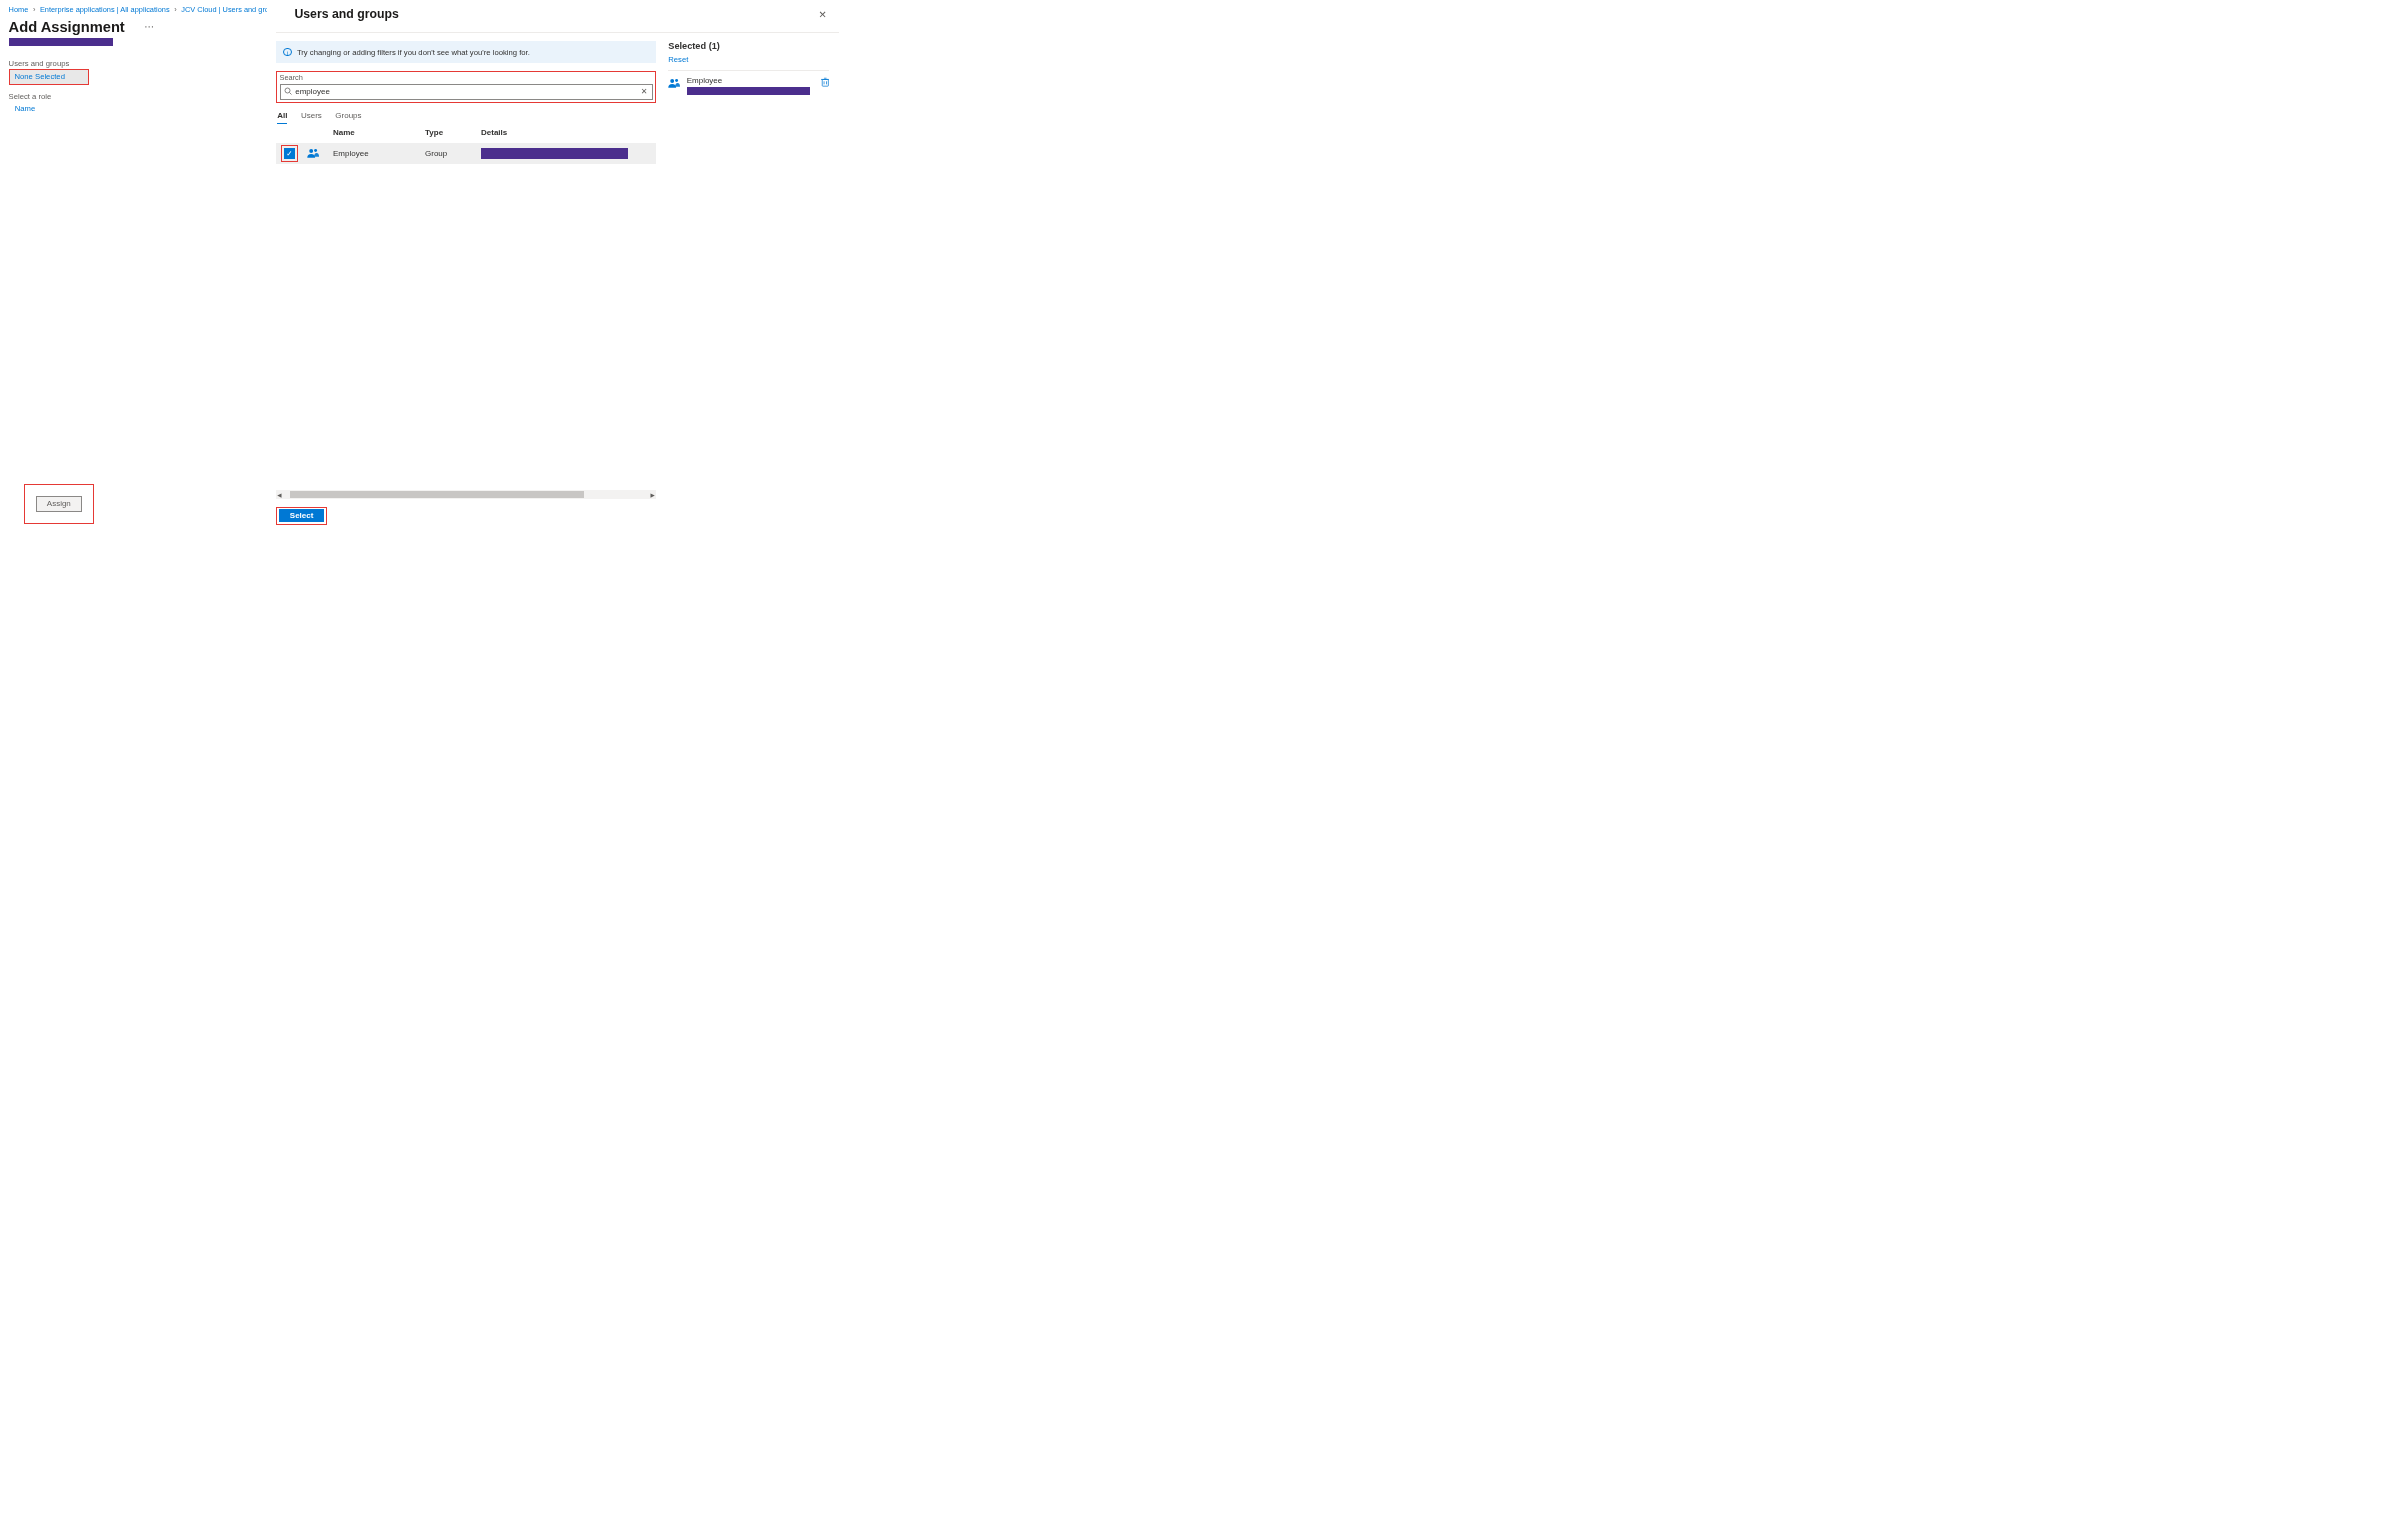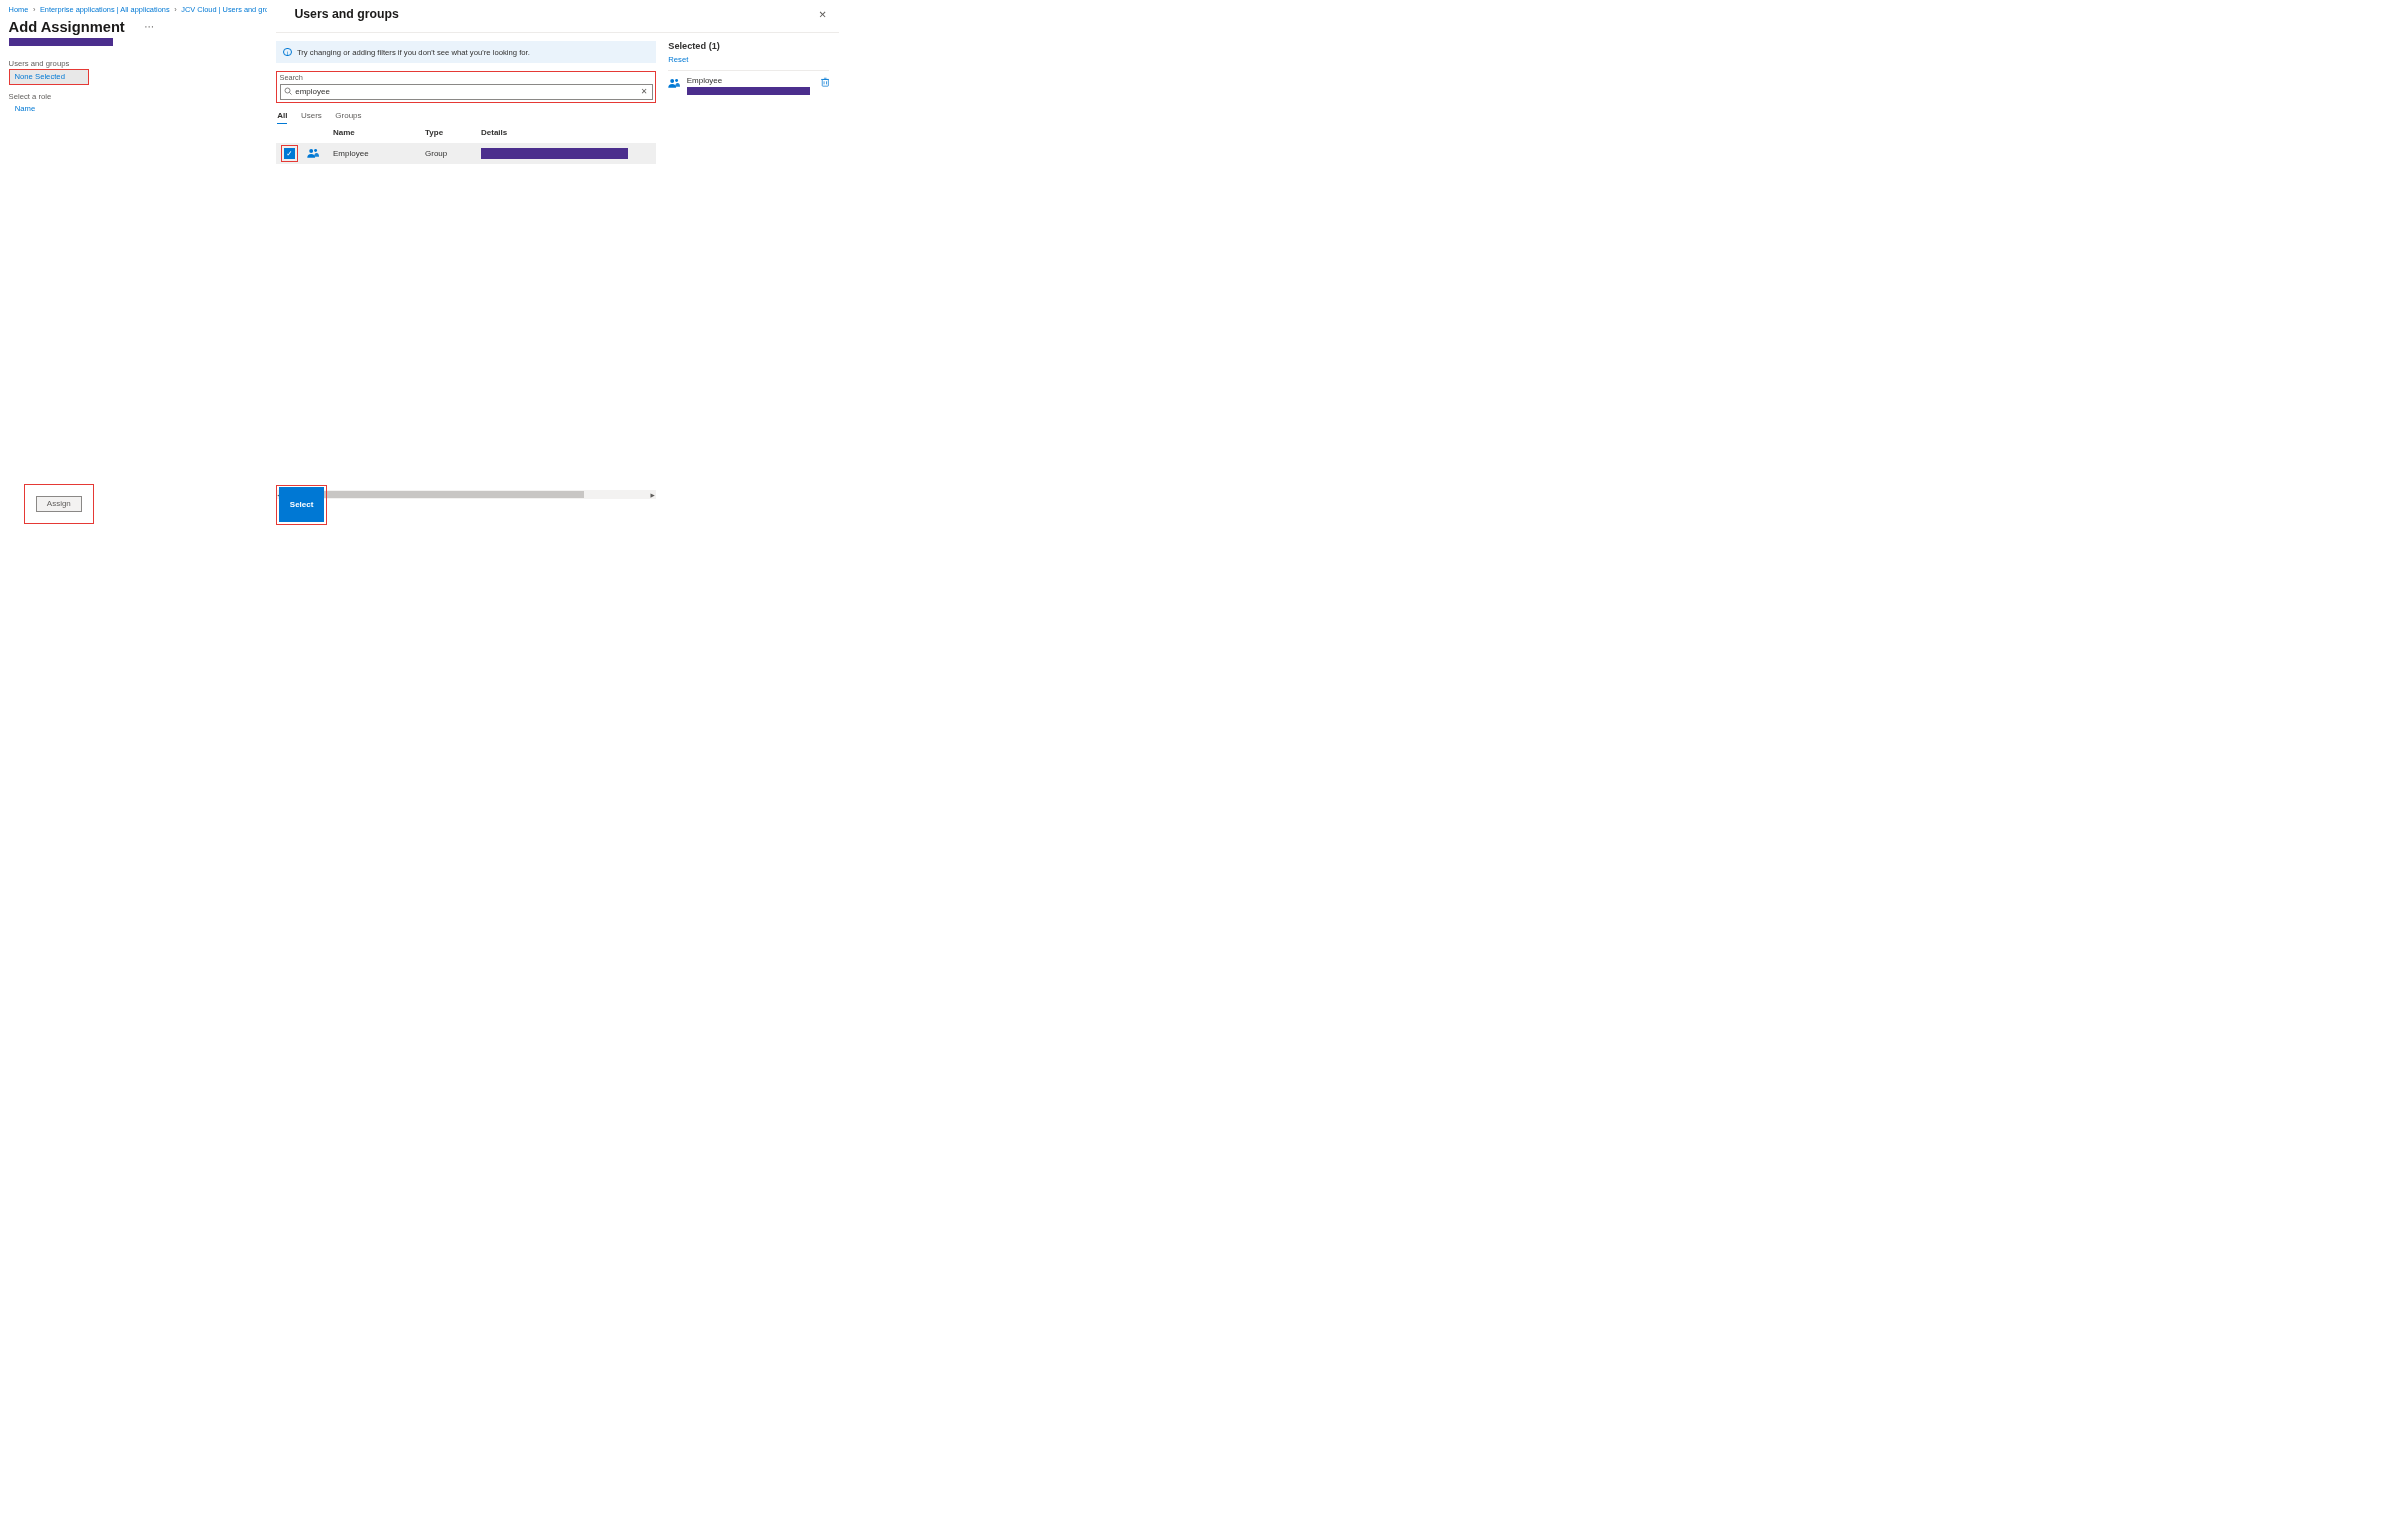--- a/index.html
+++ b/index.html
@@ -226,21 +226,21 @@
   border: 1.8px solid #e53935;
   padding: 1.8px;
   display: inline-block;
 }
 .select-btn {
   background: #0078d4;
   color: #fff;
   border: none;
   font-size: 8px;
   font-weight: 600;
-  padding: 13px 11px;
+  padding: 2px 11px;
   cursor: pointer;
 }
 
 
 .right-col {
   flex: 1;
   padding: 8.6px 9.8px 0 12.3px;
 }
 .selected-title { font-size: 9.2px; font-weight: 600; margin-bottom: 3.7px; }
 .reset-link { color: #0078d4; font-size: 7.7px; cursor: pointer; display: inline-block; margin-bottom: 6.1px; }

